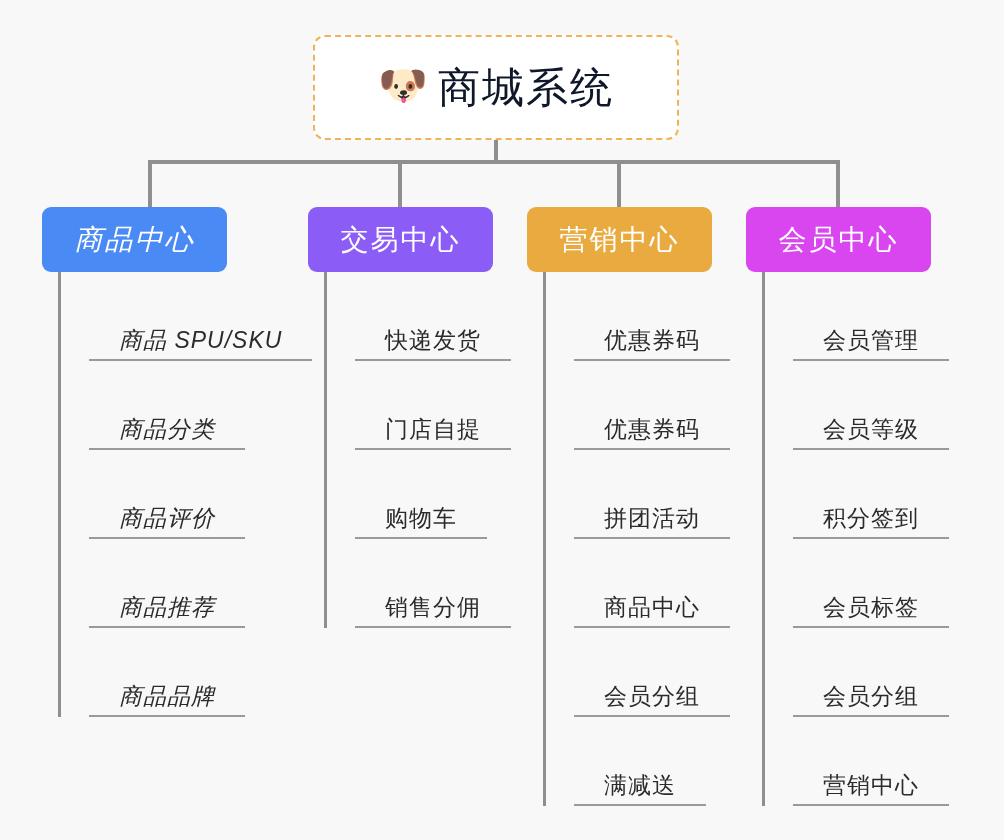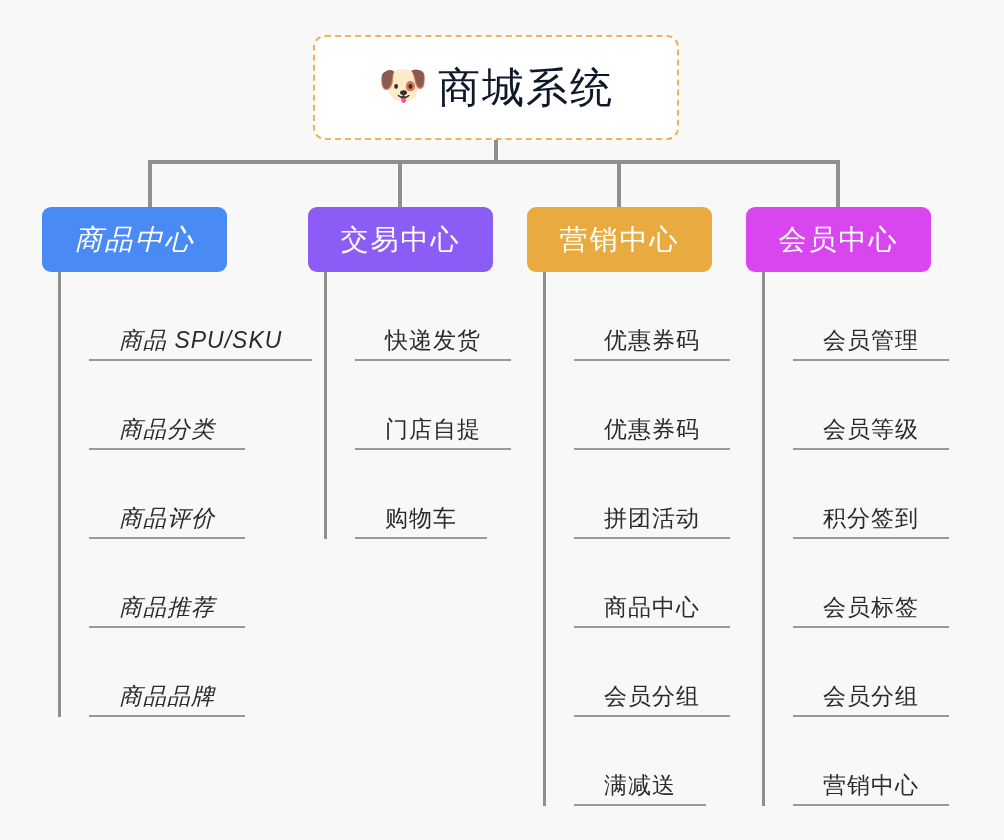--- a/index.html
+++ b/index.html
@@ -157,20 +157,23 @@
     <div class="branch-children">
       <div class="leaf">
           <span class="leaf-inner">快递发货</span>
         </div>
       <div class="leaf">
           <span class="leaf-inner">门店自提</span>
         </div>
       <div class="leaf">
           <span class="leaf-inner">购物车</span>
         </div>
+      <div class="leaf">
+          <span class="leaf-inner">销售分佣</span>
+        </div>
     </div>
   </div>
 
   <div class="branch" id="branch2" style="left: 527px; width: 185px;">
     <div class="branch-header" style="background: rgb(233, 171, 63);">营销中心</div>
     <div class="branch-children">
       <div class="leaf">
           <span class="leaf-inner">优惠券码</span>
         </div>
       <div class="leaf">

